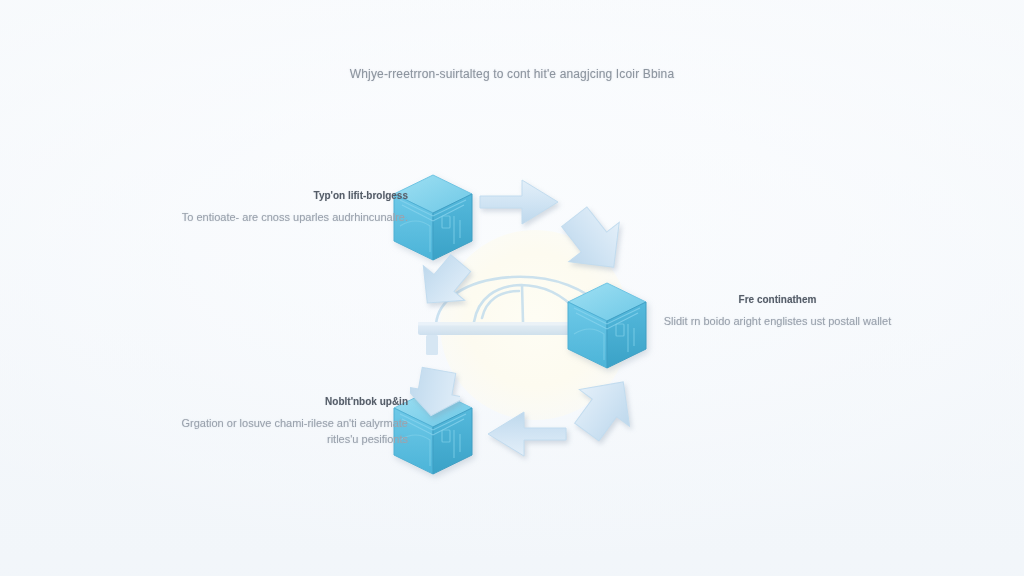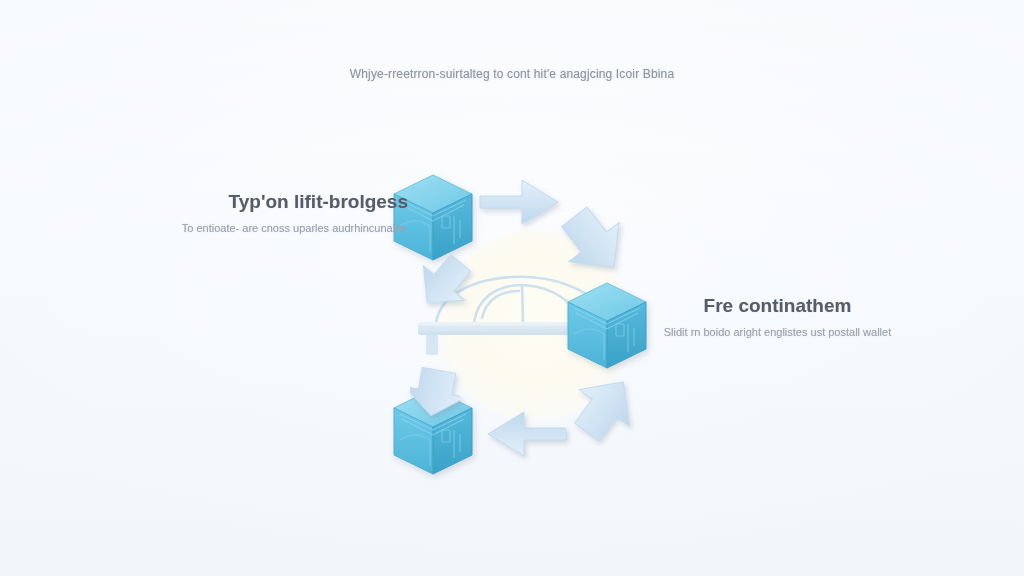--- a/index.html
+++ b/index.html
@@ -106,21 +106,21 @@
   #arrow-right-up   { left: 190px; top: 200px; width: 66px; height: 78px; }
   #arrow-bottom     { left: 104px; top: 240px; width: 82px; height: 52px; }
   #arrow-left-down  { left: 28px;  top: 188px; width: 50px; height: 74px; }
   #arrow-left-in    { left: 34px;  top: 84px;  width: 56px; height: 62px; }
 
   
   .text-block {
     position: absolute;
   }
   .tb-heading {
-    font-size: 19px;
+    font-size: 10px;
     font-weight: bold;
     color: #555d68;
     line-height: 1.25;
     text-shadow: 0 0 1.1px rgba(150,160,175,0.45);
   }
   .tb-body {
     margin-top: 6px;
     font-size: 11px;
     color: #9aa2ad;
     line-height: 1.52;
@@ -294,19 +294,23 @@
       </g>
     </svg>
 
   </div>
 
   <div class="text-block" id="block-top-left">
     <div class="tb-heading">Typ'on lifit-brolgess</div>
     <div class="tb-body">To entioate- are cnoss uparles audrhincunalre.</div>
   </div>
 
+  <div class="text-block" id="block-bottom-left">
+    <div class="tb-heading">Noblt'nbok up&amp;in</div>
+    <div class="tb-body">Grgation or losuve chami-rilese an'ti ealyrmate ritles'u pesifionts</div>
+  </div>
 
   <div class="text-block" id="block-right">
     <div class="tb-heading">Fre continathem</div>
     <div class="tb-body">Slidit rn boido aright englistes ust postall wallet</div>
   </div>
 
 </div>
 
 </body></html>

